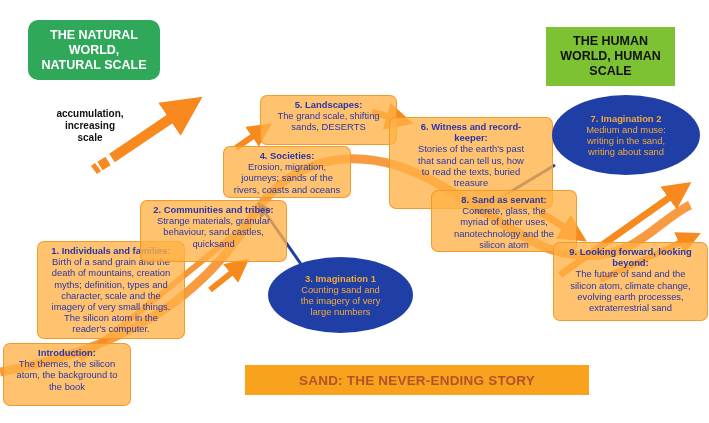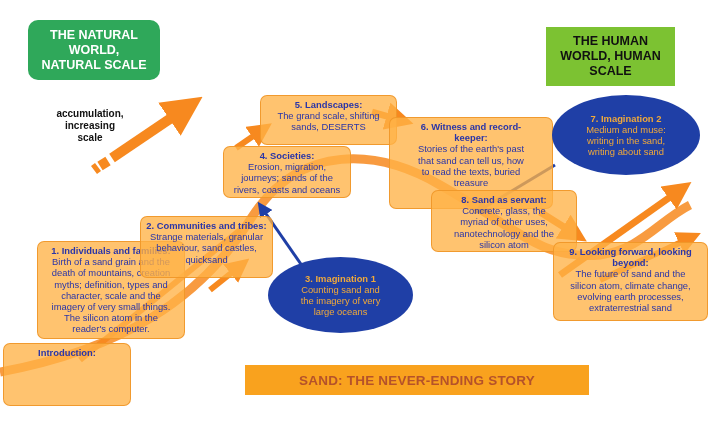--- a/index.html
+++ b/index.html
@@ -74,34 +74,37 @@
 NATURAL SCALE</div>
 <div class="green2 pre">THE HUMAN
 WORLD, HUMAN
 SCALE</div>
 <div class="acc pre">accumulation,
 increasing
 scale</div>
 
 <div class="box" style="left:3px; top:343px; width:128px; height:63px;">
   <span class="ttl">Introduction:</span>
+  <span class="pre">The themes, the silicon
+atom, the background to
+the book</span>
 </div>
 
 <div class="box" style="left:37px; top:241px; width:148px; height:98px;">
   <span class="ttl">1. Individuals and families:</span>
   <span class="pre">Birth of a sand grain and the
 death of mountains, creation
 myths; definition, types and
 character, scale and the
 imagery of very small things.
 The silicon atom in the
 reader's computer.</span>
 </div>
 
-<div class="box" style="left:140px; top:216px; width:133px; height:62px;">
+<div class="box" style="left:140px; top:200px; width:147px; height:62px;">
   <span class="ttl">2. Communities and tribes:</span>
   <span class="pre">Strange materials, granular
 behaviour, sand castles,
 quicksand</span>
 </div>
 
 <div class="box" style="left:199px; top:146px; width:128px; height:52px;margin-left:24px;">
   <span class="ttl">4. Societies:</span>
   <span class="pre">Erosion, migration,
 journeys; sands of the
@@ -137,21 +140,21 @@
   <span class="pre">The future of sand and the
 silicon atom, climate change,
 evolving earth processes,
 extraterrestrial sand</span>
 </div>
 
 <div class="ell" style="left:268px; top:257px; width:145px; height:76px;">
   <span class="ttl">3. Imagination 1</span>
   <span class="pre">Counting sand and
 the imagery of very
-large oceans</span>
+large numbers</span>
 </div>
 
 <div class="ell" style="left:552px; top:95px; width:148px; height:80px;">
   <span class="ttl">7. Imagination 2</span>
   <span class="pre">Medium and muse:
 writing in the sand,
 writing about sand</span>
 </div>
 
 <div class="banner">SAND: THE NEVER-ENDING STORY</div>

